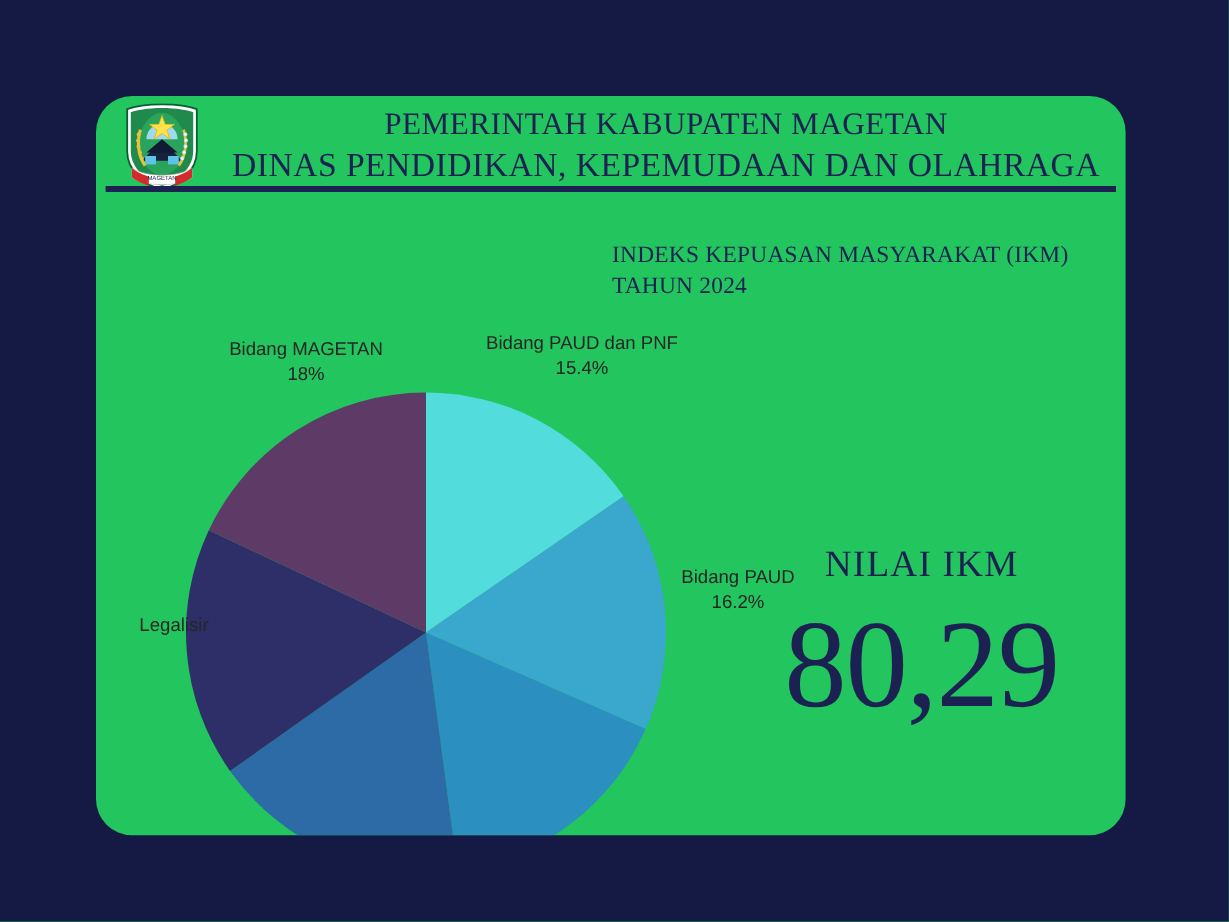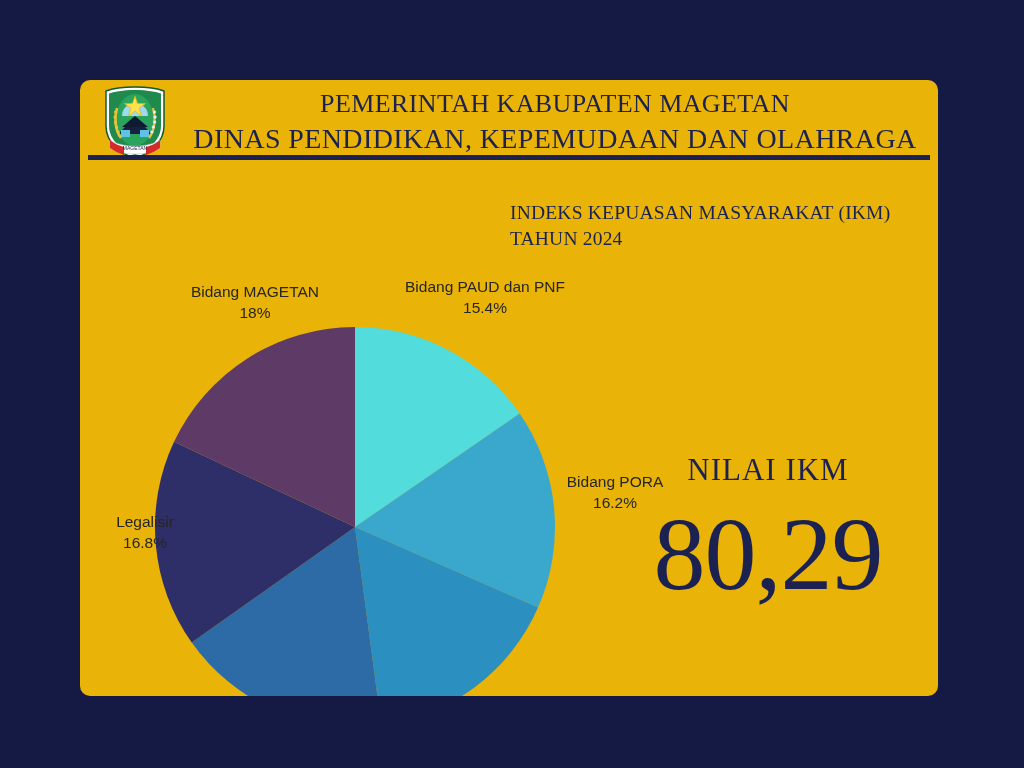--- a/index.html
+++ b/index.html
@@ -16,22 +16,22 @@
     position: relative;
   }
 
   
   #card {
     position: absolute;
     left: 80px;
     top: 80px;
     width: 858px;
     height: 616px;
-    background: #eab308;
-    border-radius: 10px;
+    background: #22c55e;
+    border-radius: 30px;
     overflow: hidden;
   }
 
   
   #header {
     position: absolute;
     left: 0; top: 0;
     width: 858px;
     height: 82px;
     display: flex;
@@ -209,22 +209,22 @@
           <path d="M 275 361 L 275.00 161.00 A 200 200 0 0 1 439.71 247.55 Z" fill="#53dcdc"></path>
           <path d="M 275 361 L 439.71 247.55 A 200 200 0 0 1 458.05 441.58 Z" fill="#3aa8cd"></path>
           <path d="M 275 361 L 458.05 441.58 A 200 200 0 0 1 301.31 559.26 Z" fill="#2b8fc0"></path>
           <path d="M 275 361 L 301.31 559.26 A 200 200 0 0 1 111.73 476.51 Z" fill="#2d6ba6"></path>
           <path d="M 275 361 L 111.73 476.51 A 200 200 0 0 1 94.03 275.84 Z" fill="#2e2e68"></path>
           <path d="M 275 361 L 94.03 275.84 A 200 200 0 0 1 275.00 161.00 Z" fill="#5e3a66"></path>
         </g>
     </svg>
     <div id="pie-labels">
         <div class="pie-label" style="left: 310px; top: 110px; width: 190px;"><span>Bidang PAUD dan PNF</span><span class="pct">15.4%</span></div>
-        <div class="pie-label" style="left: 470px; top: 305px; width: 130px;"><span>Bidang PORA</span><span class="pct">16.2%</span></div>
-        <div class="pie-label" style="left: -10px; top: 345px; width: 150px;"><span>Legalisir</span><span class="pct">16.8%</span></div>
+        <div class="pie-label" style="left: 470px; top: 305px; width: 130px;"><span>Bidang PAUD</span><span class="pct">16.2%</span></div>
+        <div class="pie-label" style="left: -10px; top: 345px; width: 150px;"><span>Legalisir</span></div>
         <div class="pie-label" style="left: 80px; top: 115px; width: 190px;"><span>Bidang MAGETAN</span><span class="pct">18%</span></div>
       </div>
   </div>
 
   <div id="info-panel">
     <div id="ikm-title">INDEKS KEPUASAN MASYARAKAT (IKM)</div>
     <div id="ikm-year">TAHUN 2024</div>
   </div>
 
   <div id="nilai-block">

